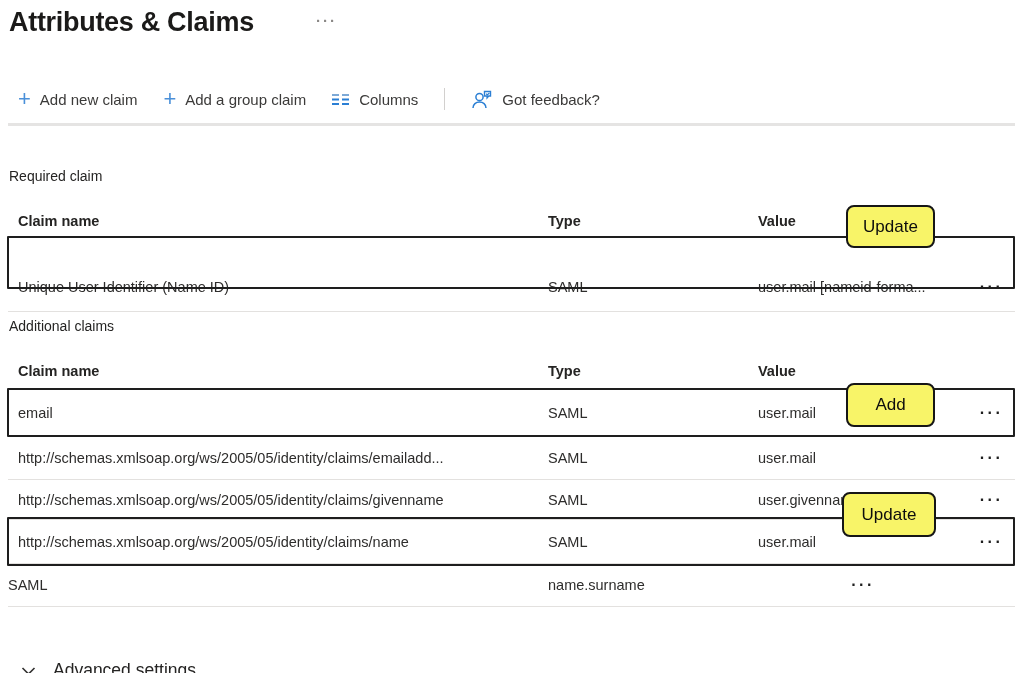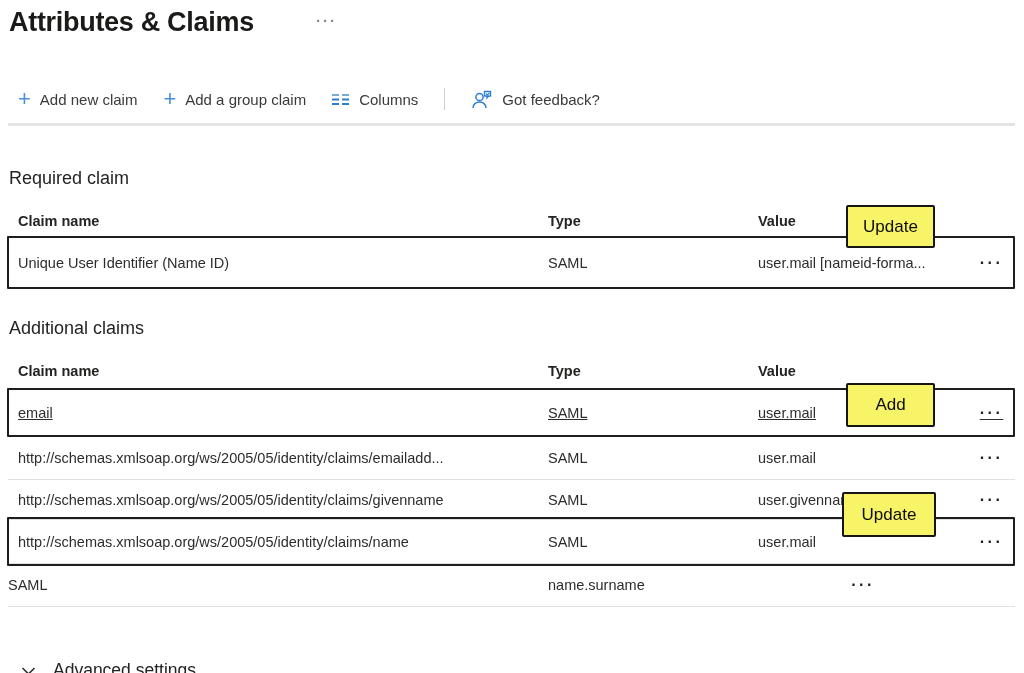--- a/index.html
+++ b/index.html
@@ -39,21 +39,21 @@
 
   
   .toolbar-separator {
     position: absolute; top: 123px; left: 8px;
     width: 1007px; height: 3px; background: #e5e4e3;
   }
 
   
   .section-heading {
     position: absolute; left: 9px;
-    font-size: 18px; color: #252423; font-weight: 400;
+    font-size: 14px; color: #252423; font-weight: 400;
   }
   #required-heading { top: 168px; }
   #additional-heading { top: 318px; }
 
   
   .claims-table { position: absolute; left: 8px; width: 1007px; }
   #required-table { top: 205px; }
   #additional-table { top: 352px; }
 
   .trow, .thead {
@@ -67,36 +67,36 @@
   #required-table .thead { height: 33px; }
   #additional-table .thead { height: 38px; }
   .trow { color: #2e2d2c; cursor: pointer; background: #fff; }
   .c-name { padding-left: 10px; white-space: nowrap; overflow: hidden; }
   .thead .c-name { padding-left: 10px; }
   .c-menu { display: flex; justify-content: center; }
   .row-menu {
     font-weight: 700; letter-spacing: 2.5px; color: #1f1f1f;
     font-size: 16px; line-height: 10px; cursor: pointer; padding: 4px 2px;
   }
-  .h50 { height: 50px; } .h46 { height: 46px; text-decoration: underline; } .h44 { height: 44px; }
+  .h50 { height: 50px; margin-top: 24px; } .h46 { height: 46px; } .h44 { height: 44px; }
   .h43 { height: 43px; } .h40 { height: 40px; }
 
   
   .annotation-box {
     position: absolute; border: 2.5px solid #1e1e1e;
     pointer-events: none; z-index: 5; border-radius: 1px;
   }
   #anno-box-required { left: 7px; top: 236px; width: 1008px; height: 53px; }
   #anno-box-email    { left: 7px; top: 388px; width: 1008px; height: 49px; }
   #anno-box-name     { left: 7px; top: 517px; width: 1008px; height: 49px; }
 
   
   .callout {
     position: absolute; z-index: 6;
-    background: #f8f468; border: 2px solid #161616; border-radius: 2px;
+    background: #f8f468; border: 2px solid #161616; border-radius: 8px;
     display: flex; align-items: center; justify-content: center;
     font-size: 17px; color: #0d0d0d;
   }
   #callout-update-nameid { left: 846px; top: 205px; width: 89px; height: 43px; }
   #callout-add-email     { left: 846px; top: 361px; width: 89px; height: 44px; margin-top: 22px; }
   #callout-update-name   { left: 842px; top: 492px; width: 94px; height: 45px; }
 
   
   .advanced {
     position: absolute; top: 643px; left: 21px;

